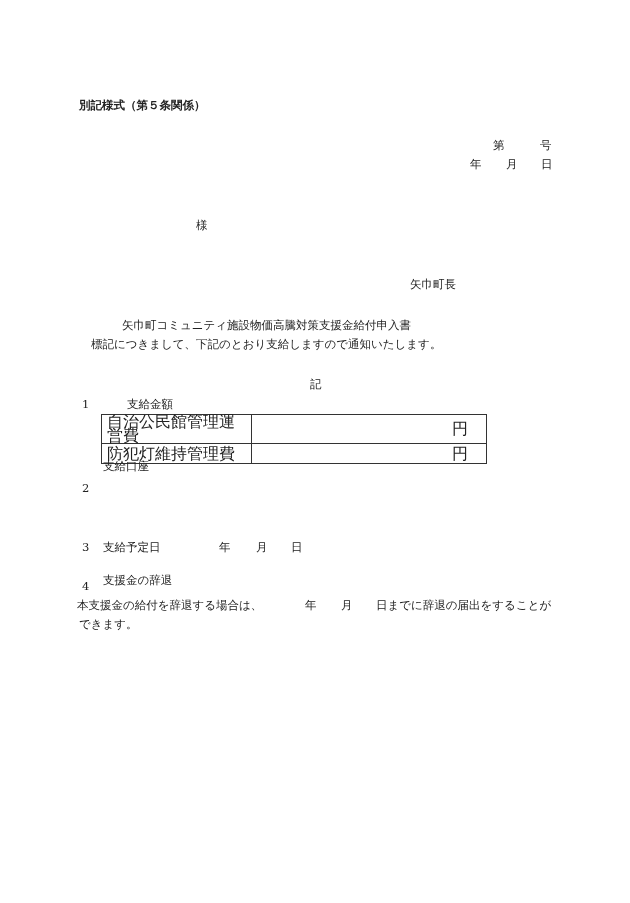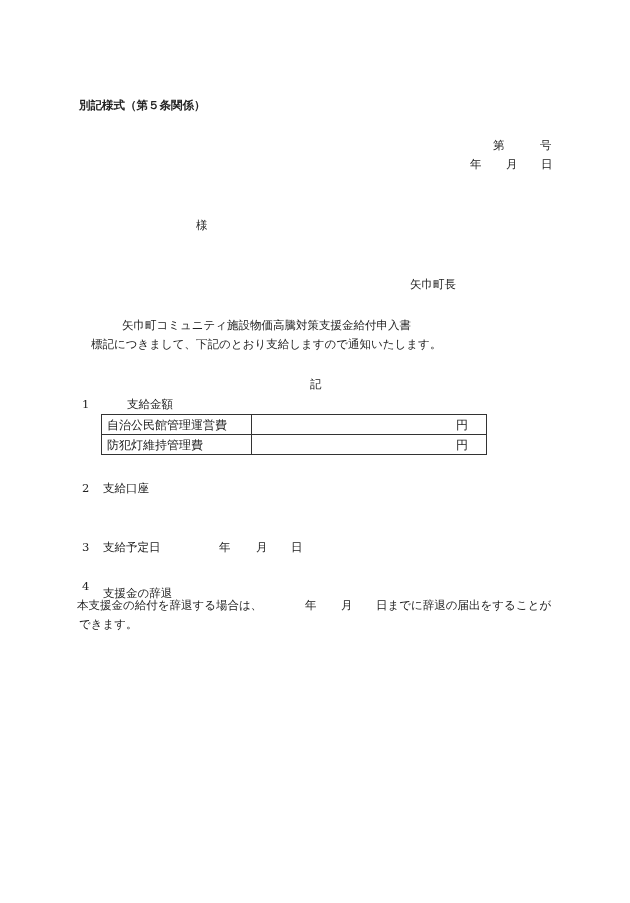--- a/index.html
+++ b/index.html
@@ -1,20 +1,20 @@
 <!DOCTYPE html>
 <html><head>
 <meta charset="utf-8">
 <style>
   html, body { margin:0; padding:0; background:#ffffff; }
   body { width:630px; height:903px; position:relative; overflow:hidden;
          font-family:"DejaVu Serif","Liberation Serif",serif; color:#222; font-size:11.5px; }
   .t { position:absolute; white-space:nowrap; line-height:14px; }
   .table { position:absolute; left:101px; top:414px; width:386px; border-collapse:collapse; }
-  .table td { border:1px solid #333; height:19px; padding:0 5px; font-size:12px; line-height:14px; }
+  .table td { border:1px solid #333; height:19px; padding:0 5px; font-size:16px; line-height:14px; }
   .table td.label { width:139px; }
   .table td.amount { text-align:right; padding-right:18px; }
 </style>
 </head>
 <body>
 
 <div>
   <div class="t" style="left:79px;top:98px;font-weight:bold;">別記様式（第５条関係）</div>
 
   <div class="t" style="left:493px;top:138px;">第</div>
@@ -42,29 +42,29 @@
       <td class="amount">円</td>
     </tr>
     <tr>
       <td class="label">防犯灯維持管理費</td>
       <td class="amount">円</td>
     </tr>
   </tbody>
     </table>
 
   <div class="t" style="left:82px;top:481px;">2</div>
-  <div class="t" style="left:103px;top:481px;text-align:right;">支給口座</div>
+  <div class="t" style="left:103px;top:459px;text-align:right;">支給口座</div>
 
   <div class="t" style="left:82px;top:540px;">3</div>
   <div class="t" style="left:103px;top:540px;">支給予定日</div>
   <div class="t" style="left:219px;top:540px;">年</div>
   <div class="t" style="left:256px;top:540px;">月</div>
   <div class="t" style="left:291px;top:540px;">日</div>
 
   <div class="t" style="left:82px;top:579px;">4</div>
-  <div class="t" style="left:103px;top:586px;">支援金の辞退</div>
+  <div class="t" style="left:103px;top:573px;">支援金の辞退</div>
 
   <div class="t" style="left:77px;top:598px;">本支援金の給付を辞退する場合は、</div>
   <div class="t" style="left:305px;top:598px;">年</div>
   <div class="t" style="left:341px;top:598px;">月</div>
   <div class="t" style="left:376px;top:598px;">日までに辞退の届出をすることが</div>
   <div class="t" style="left:79px;top:617px;">できます。</div>
 </div>
 
 </body></html>

